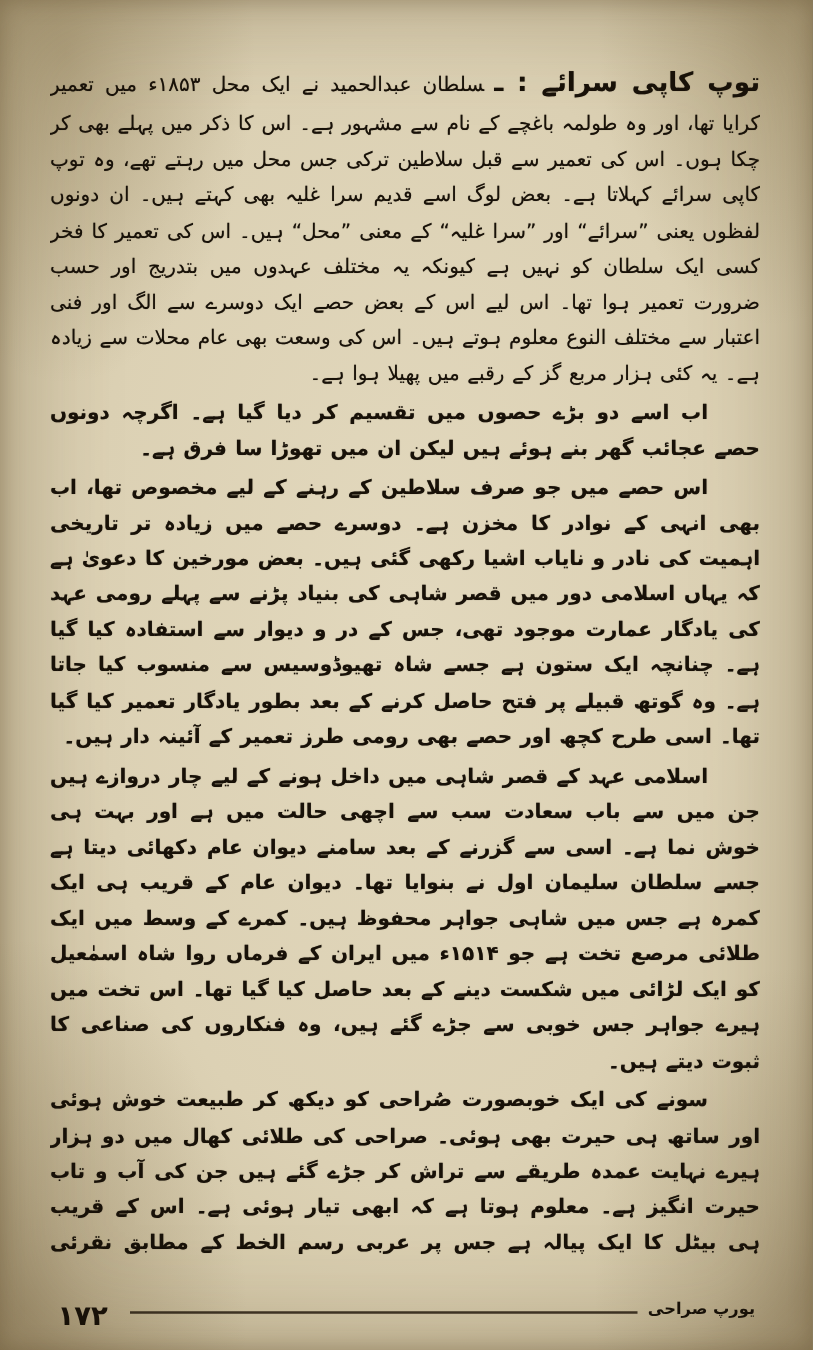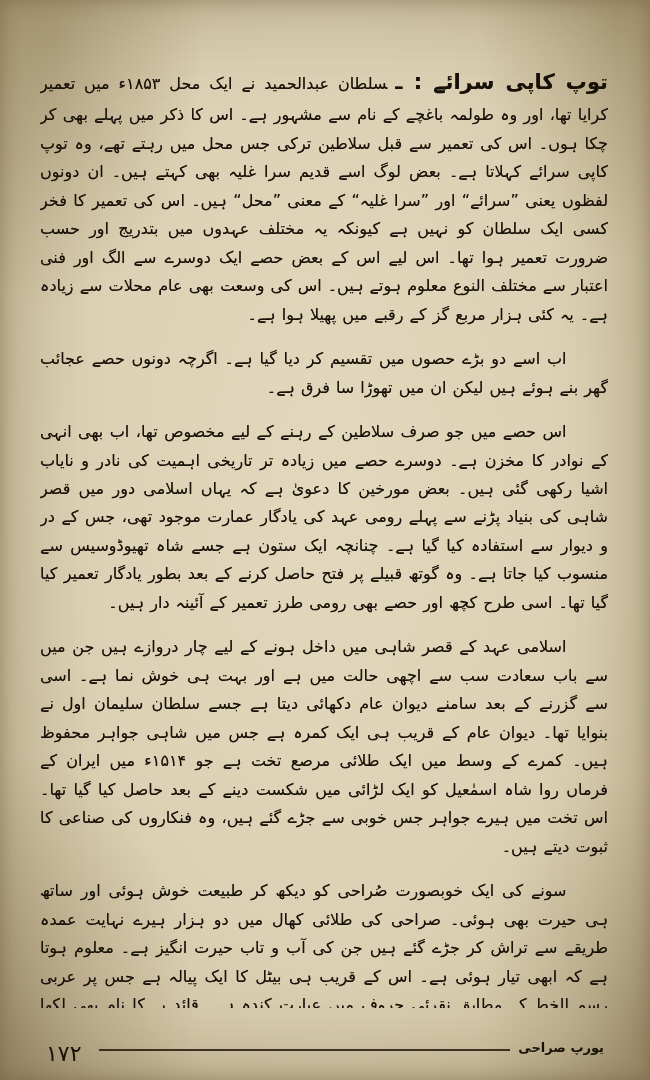--- a/index.html
+++ b/index.html
@@ -30,48 +30,49 @@
     top: 48px;
     right: 42px;
     left: 40px;
     bottom: 72px;
     direction: rtl;
     text-align: justify;
     text-align-last: right;
     overflow: hidden;
   }
   p.para {
-    margin: 16px 0 3px 0;
+    margin: 0 0 3px 0;
     font-size: 16px;
     line-height: 1.78;
     word-spacing: 1px;
     text-shadow: 0 0 0.6px rgba(24,17,8,0.55);
   }
   p.para.indented {
     text-indent: 2.6em;
+    font-weight: bold;
   }
   .heading {
     font-size: 21px;
     font-weight: bold;
     margin-inline-end: 8px;
     letter-spacing: 0.5px;
   }
   .footer {
     position: absolute;
     left: 46px;
     right: 46px;
     bottom: 18px;
     display: flex;
     flex-direction: row;
     align-items: center;
     direction: ltr; 
   }
   .page-number {
     font-size: 22px;
-    font-weight: normal;
+    font-weight: bold;
     direction: rtl;
     padding-right: 10px;
     transform: translateY(4px);
   }
   .footer-rule {
     flex: 1 1 auto;
     height: 0;
     border-top: 2px solid #241a0d;
     margin: 0 8px;
     opacity: 0.85;

